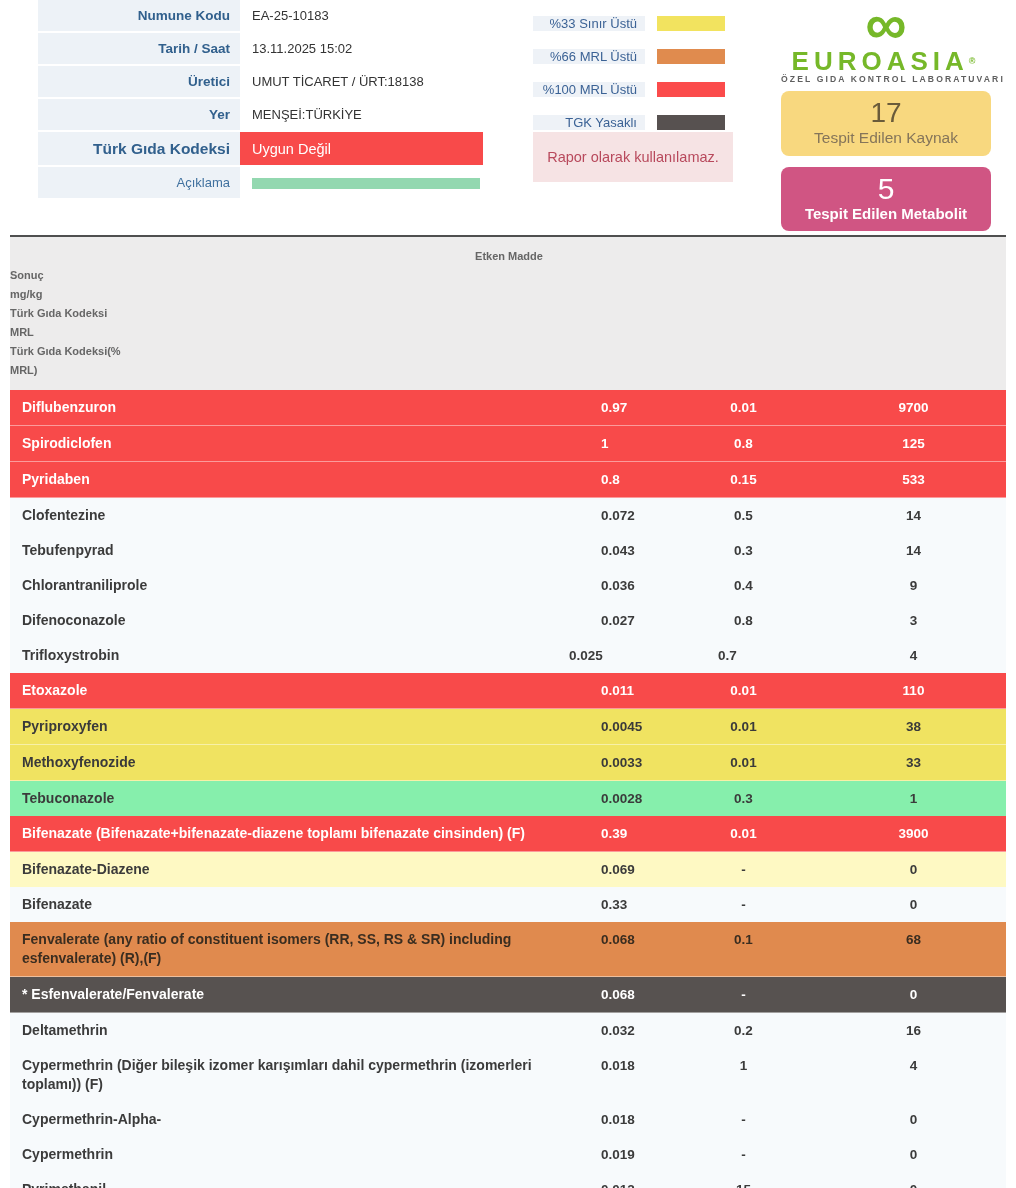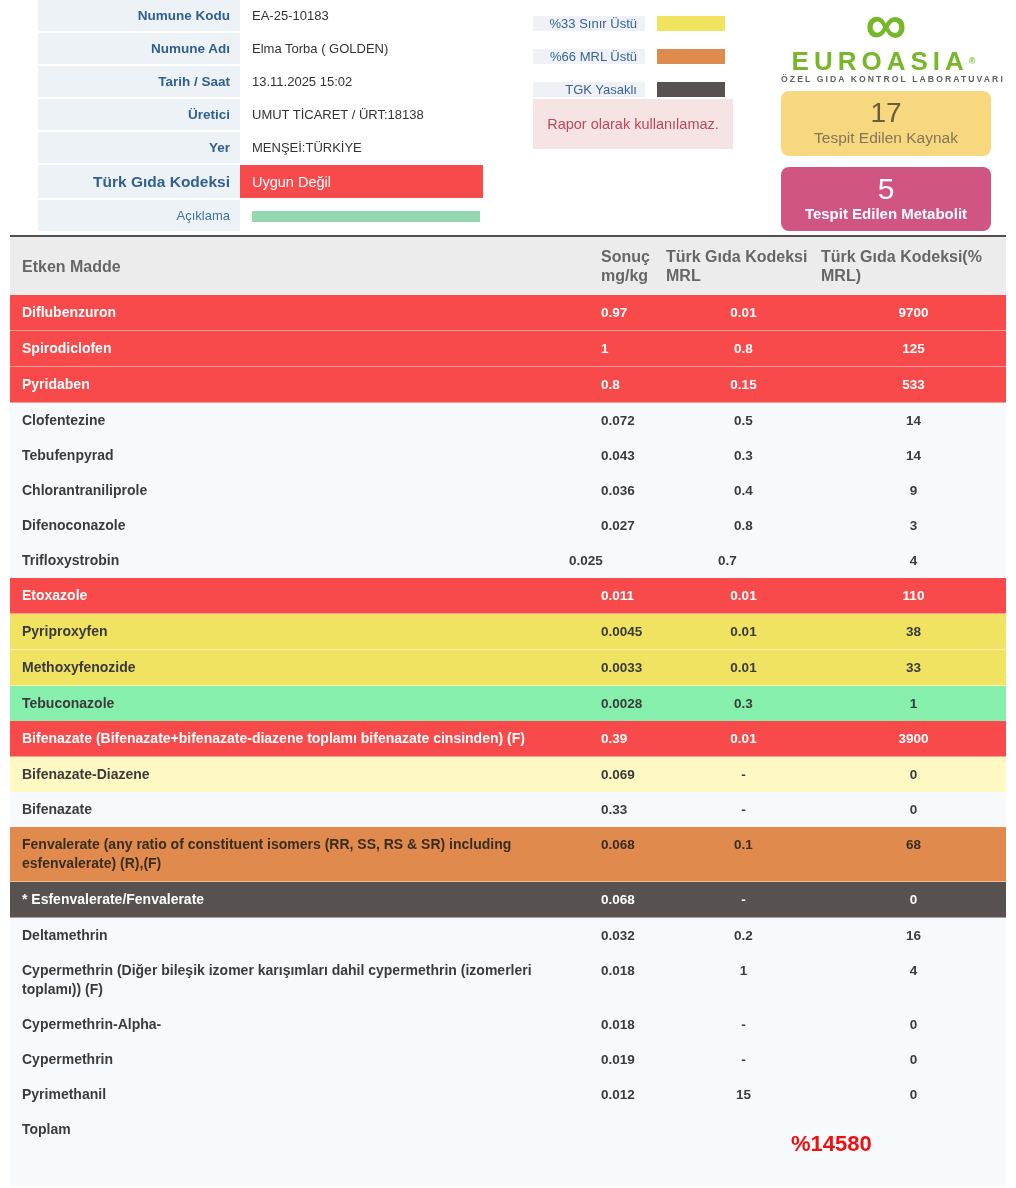--- a/index.html
+++ b/index.html
@@ -91,23 +91,24 @@
   .metabolit .stat-number { color: #ffffff; font-size: 30px; }
   .metabolit .stat-label { color: #ffffff; font-size: 15px; font-weight: bold; }
 
   
   .results { margin: 2px 10px 0; border-top: 2px solid #4f4f4f; }
   .thead {
     display: flex;
     background: #edecec;
     color: #666;
     font-weight: bold;
-    font-size: 16px;
+    font-size: 11px;
     padding: 10px 0;
     line-height: 19px;
+    flex-direction: column;
   }
   .cell-name { flex: 1; padding-left: 12px; padding-right: 10px; }
   .cell-result { width: 65px; }
   .cell-mrl { width: 155px; }
   .cell-pct { width: 185px; }
   .thead .cell-name { align-self: center; }
 
   .row {
     display: flex;
     align-items: flex-start;
@@ -145,24 +146,20 @@
 
 <div class="top">
 
   <div class="info-table">
     <div>
   <div class="info-row">
     <div class="info-label">Numune Kodu</div>
     <div class="info-value">EA-25-10183</div>
   </div>
 
-  <div class="info-row">
-    <div class="info-label">Numune Adı</div>
-    <div class="info-value">Elma Torba ( GOLDEN)</div>
-  </div>
 
   <div class="info-row">
     <div class="info-label">Tarih / Saat</div>
     <div class="info-value">13.11.2025 15:02</div>
   </div>
 
   <div class="info-row">
     <div class="info-label">Üretici</div>
     <div class="info-value">UMUT TİCARET / ÜRT:18138</div>
   </div>
@@ -189,20 +186,24 @@
   <div class="legend-row">
     <div class="legend-label">%33 Sınır Üstü</div>
     <div class="legend-swatch" style="background: rgb(242, 227, 95);"></div>
   </div>
 
   <div class="legend-row">
     <div class="legend-label">%66 MRL Üstü</div>
     <div class="legend-swatch" style="background: rgb(224, 139, 78);"></div>
   </div>
 
+  <div class="legend-row">
+    <div class="legend-label">%100 MRL Üstü</div>
+    <div class="legend-swatch" style="background: rgb(251, 75, 75);"></div>
+  </div>
 
   <div class="legend-row">
     <div class="legend-label">TGK Yasaklı</div>
     <div class="legend-swatch" style="background: rgb(87, 81, 80);"></div>
   </div>
 </div>
     <div class="legend-note">Rapor olarak kullanılamaz.</div>
   </div>
 
   <div class="right-col">

